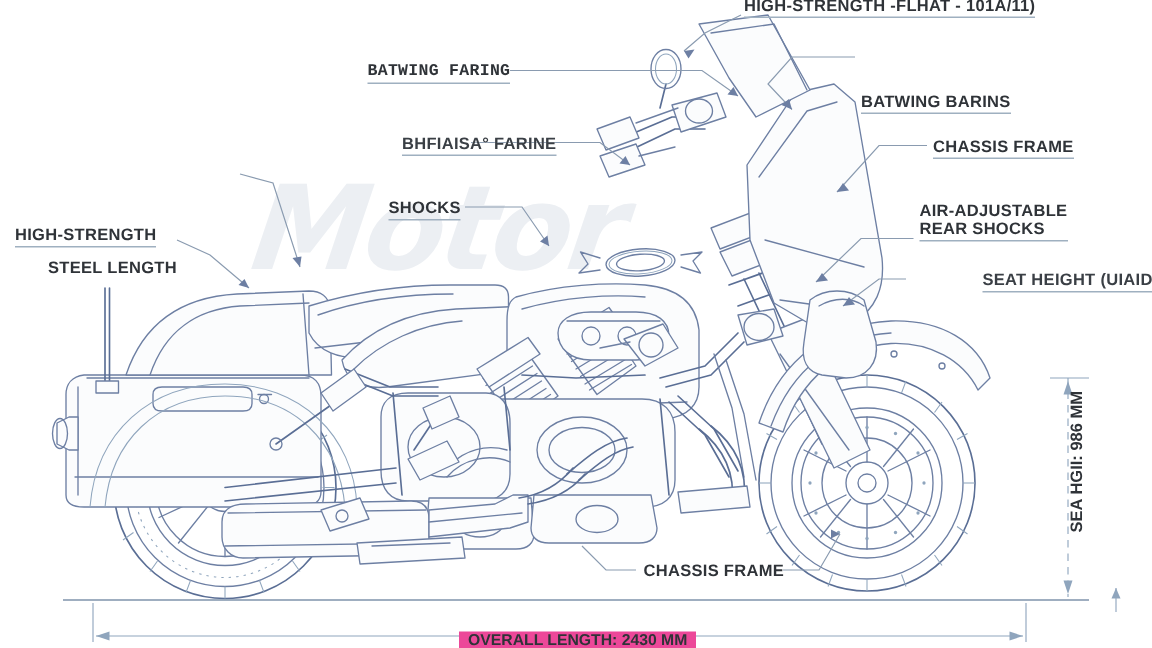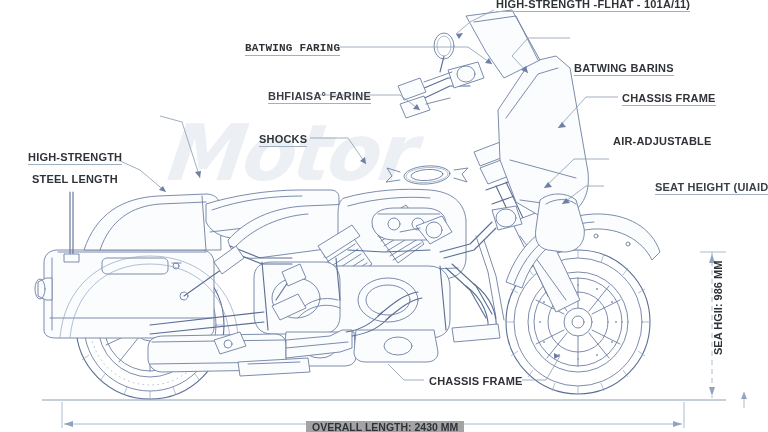--- a/index.html
+++ b/index.html
@@ -38,21 +38,21 @@
     position:absolute;
     font-family:"Liberation Sans", sans-serif;
     font-weight:bold;font-size:11px;color:#2f3338;white-space:nowrap;
     transform-origin:left top;
     transform:rotate(-90deg);
   }
   .dimlabel{
     position:absolute;
     font-family:"Liberation Sans", sans-serif;
     font-weight:bold;font-size:10.5px;color:#2f3338;white-space:nowrap;
-    background:#a3a3a3;padding:0 6px;
+    background:#ec4899;padding:0 6px;
   }
 </style>
 </head>
 <body>
 
 <div id="stage">
 
   <div class="wm">Motor</div>
 
   <svg id="art" viewBox="0 0 768 432">
@@ -431,23 +431,24 @@
     <span class="ln">CHASSIS FRAME</span>
   </div>
 
 
   <div class="label" style="left:259px;top:133px;">
     <span class="ln">SHOCKS</span>
   </div>
 
   <div class="label" style="left:613px;top:135px;">
     <span class="ln nb">AIR-ADJUSTABLE</span>
-  </div>
-
-  <div class="label" style="left:28px;top:151px;">
+    <span class="ln">REAR SHOCKS</span>
+  </div>
+
+  <div class="label" style="left:10px;top:151px;">
     <span class="ln">HIGH-STRENGTH</span>
   </div>
   <div class="label" style="left:32px;top:173px;">
     <span class="ln nb">STEEL LENGTH</span>
   </div>
 
   <div class="label garble" style="left:608px;top:181px;">
     <span class="ln">SEAT HEIGHT (UIAIDEID): 668 MM)</span>
   </div>
 

